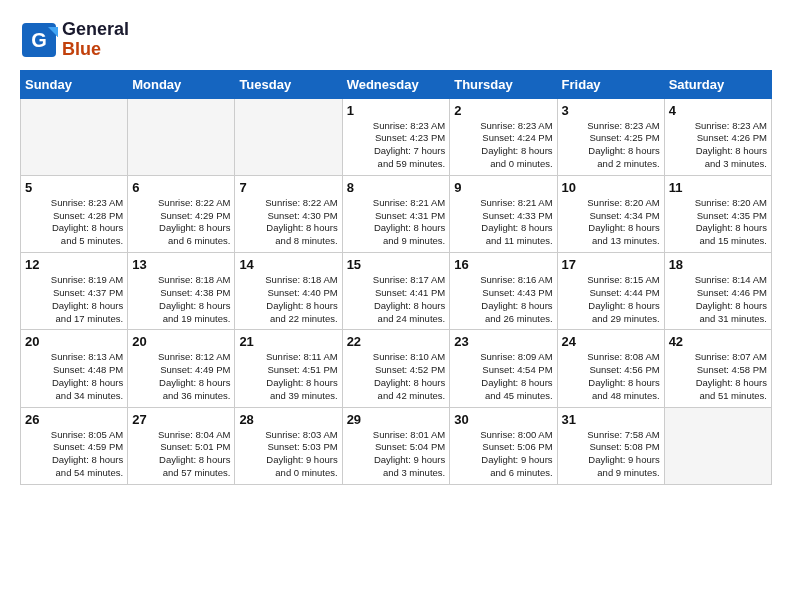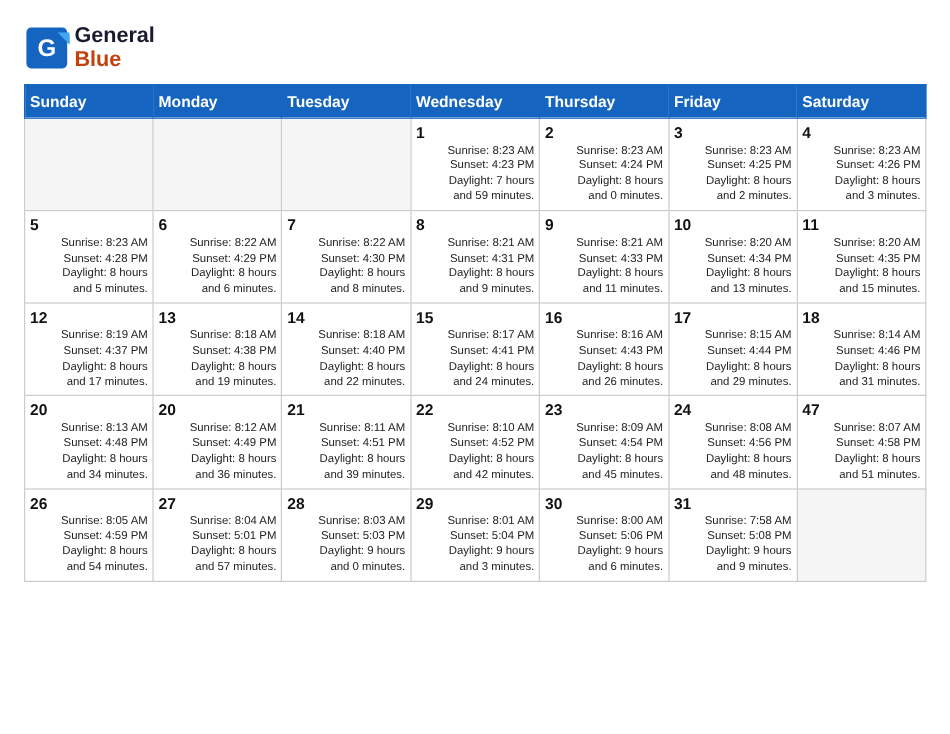--- a/index.html
+++ b/index.html
@@ -219,21 +219,21 @@
           </td>
           <td>
             <div class="day-num">23</div>
             <div class="cell-text">Sunrise: 8:09 AM<br>Sunset: 4:54 PM<br>Daylight: 8 hours<br>and 45 minutes.<br></div>
           </td>
           <td>
             <div class="day-num">24</div>
             <div class="cell-text">Sunrise: 8:08 AM<br>Sunset: 4:56 PM<br>Daylight: 8 hours<br>and 48 minutes.<br></div>
           </td>
           <td>
-            <div class="day-num">47</div>
+            <div class="day-num">42</div>
             <div class="cell-text">Sunrise: 8:07 AM<br>Sunset: 4:58 PM<br>Daylight: 8 hours<br>and 51 minutes.<br></div>
           </td>
         </tr>
         <tr>
           <td>
             <div class="day-num">26</div>
             <div class="cell-text">Sunrise: 8:05 AM<br>Sunset: 4:59 PM<br>Daylight: 8 hours<br>and 54 minutes.<br></div>
           </td>
           <td>
             <div class="day-num">27</div>

